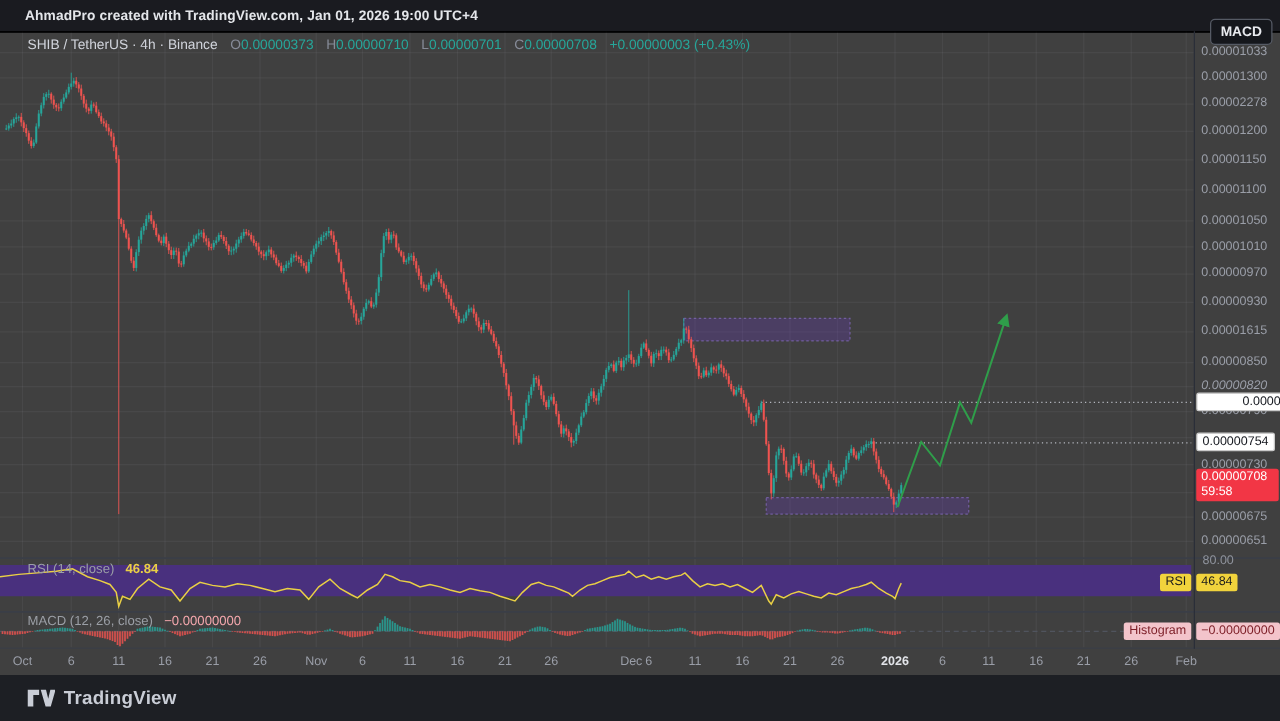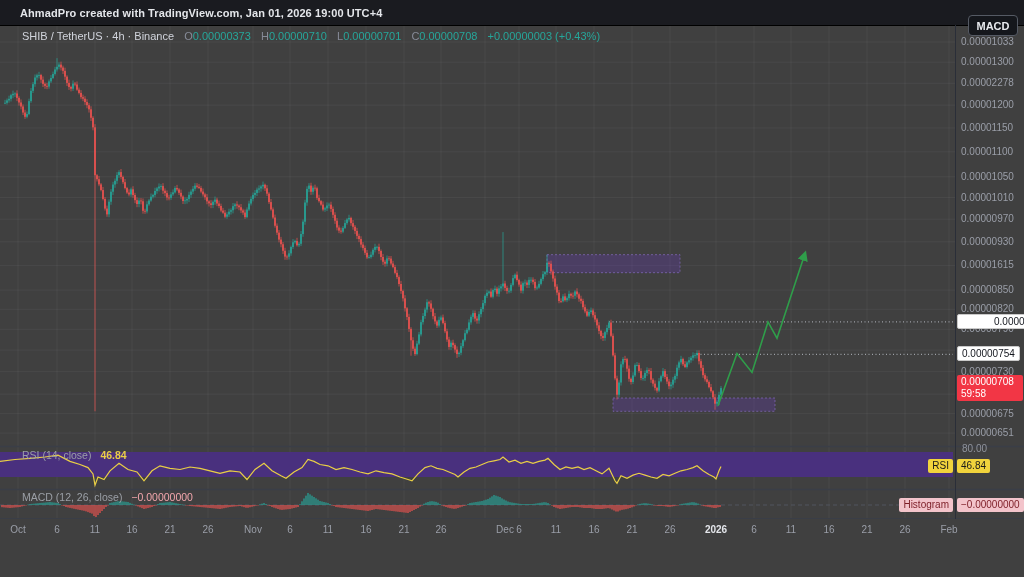--- a/index.html
+++ b/index.html
@@ -1229,21 +1229,21 @@
       <div class="price-label" style="top: 77px;">0.00002278</div>
       <div class="price-label" style="top: 99px;">0.00001200</div>
       <div class="price-label" style="top: 122px;">0.00001150</div>
       <div class="price-label" style="top: 146px;">0.00001100</div>
       <div class="price-label" style="top: 171px;">0.00001050</div>
       <div class="price-label" style="top: 192px;">0.00001010</div>
       <div class="price-label" style="top: 213px;">0.00000970</div>
       <div class="price-label" style="top: 236px;">0.00000930</div>
       <div class="price-label" style="top: 259px;">0.00001615</div>
       <div class="price-label" style="top: 284px;">0.00000850</div>
-      <div class="price-label" style="top: 303px;">0.00000820</div>
+      <div class="price-label" style="top: 303px; font-style: italic;">0.00000820</div>
       <div class="price-label" style="top: 323px;">0.00000790</div>
       <div class="price-label" style="top: 366px;">0.00000730</div>
       <div class="price-label" style="top: 408px;">0.00000675</div>
       <div class="price-label" style="top: 427px;">0.00000651</div>
     </div>
   <div id="time-axis">
       <div class="time-label" style="left: 18px;">Oct</div>
       <div class="time-label" style="left: 57px;">6</div>
       <div class="time-label" style="left: 95px;">11</div>
       <div class="time-label" style="left: 132px;">16</div>
@@ -1275,14 +1275,23 @@
   <div id="level-label-1" class="white-badge" style="top: 346.319px;">0.00000754</div>
   <div id="cur-price" style="top: 375.072px;">
     <div>0.00000708</div>
     <div>59:58</div>
   </div>
   <div id="rsi-name-badge" class="yellow-badge" style="top: 459.475px; right: 71px; left: auto;">RSI</div>
   <div id="rsi-val-badge" class="yellow-badge" style="top: 459.475px; left: 957px;">46.84</div>
   <div id="hist-name-badge" class="pink-badge" style="top: 498px; right: 71px; left: auto;">Histogram</div>
   <div id="hist-val-badge" class="pink-badge" style="top: 498px; left: 957px;">−0.00000000</div>
 
+  <div id="footer" class="abs">
+    <div class="logo">
+      <svg width="22" height="17" viewBox="0 0 26 20">
+        <path d="M0 2 h11 v5 h-5.5 v11 h-5.5 z" fill="#c9cdd6"></path>
+        <path d="M12.5 2 l4.6 16 h4.9 l4.6 -16 h-5 l-2 8.6 -2.1 -8.6 z" fill="#c9cdd6"></path>
+      </svg>
+      <span class="brand">TradingView</span>
+    </div>
+  </div>
 
 </div>
 
 </body></html>

